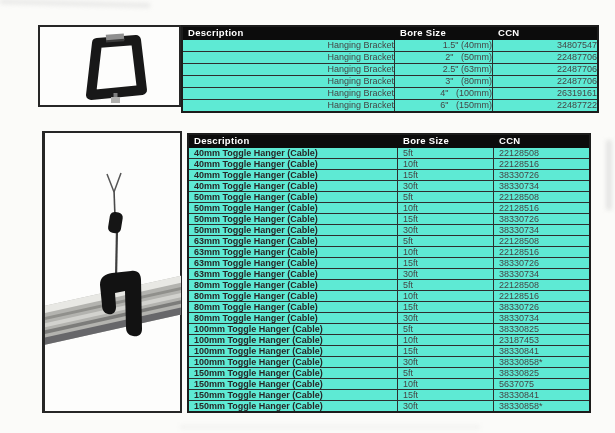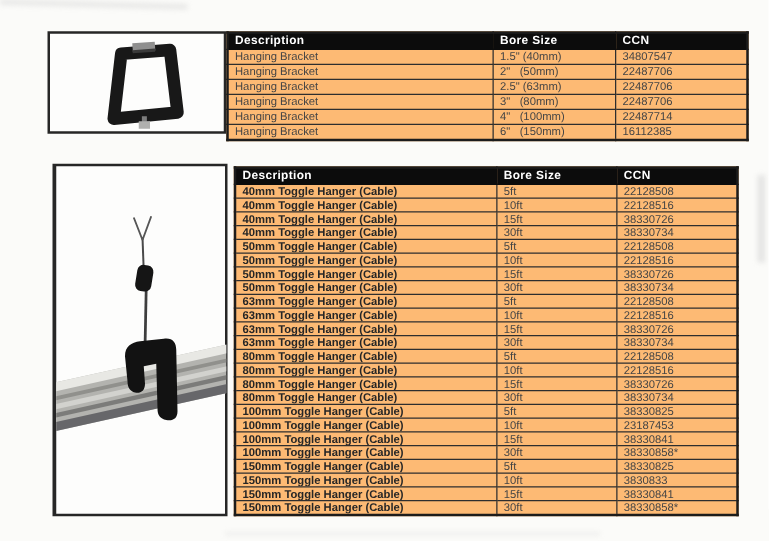--- a/index.html
+++ b/index.html
@@ -18,21 +18,21 @@
     box-sizing:border-box;
   }
   .photo-top{left:38px;top:25px;width:143px;height:82px;}
   .photo-bottom{left:42px;top:131px;width:140px;height:282px;border-left-width:3px;}
   .photo-box svg{display:block;}
   
   table.spec-table{
     position:absolute;
     border-collapse:collapse;
     table-layout:fixed;
-    background:#fdba74;
+    background:#5eead4;
     border:2px solid #1c1c1c;
     filter:blur(0.25px);
   }
   .table-top{left:181px;top:25px;width:397px;}
   .table-bottom{left:187px;top:133px;width:383px;}
   .spec-table th{
     background:#0c0c0c;
     color:#ffffff;
     font-size:9.5px;
     font-weight:bold;
@@ -45,21 +45,21 @@
   }
   .spec-table td{
     border:1px solid #2e2e2e;
     font-size:9px;
     color:#454545;
     padding:0 0 0 5px;
     line-height:1;
     overflow:hidden;
     white-space:nowrap;
   }
-  .table-top td{height:11px;}
+  .table-top td{height:11px;text-align:right;}
   .table-bottom td{height:10px;}
   .spec-table td:nth-child(2){white-space:pre;}
   .table-top th:nth-child(1), .table-top td:nth-child(1){width:206px;}
   .table-top th:nth-child(2), .table-top td:nth-child(2){width:92px;}
   .table-top th:nth-child(3), .table-top td:nth-child(3){width:99px;}
   .table-bottom th:nth-child(1), .table-bottom td:nth-child(1){width:203px;}
   .table-bottom th:nth-child(2), .table-bottom td:nth-child(2){width:90px;}
   .table-bottom th:nth-child(3), .table-bottom td:nth-child(3){width:90px;}
   .table-bottom td:nth-child(1){font-weight:bold;color:#262626;margin-left:32px;}
   
@@ -107,26 +107,26 @@
           <td>22487706</td>
         </tr>
         <tr>
           <td>Hanging Bracket</td>
           <td>3"   (80mm)</td>
           <td>22487706</td>
         </tr>
         <tr>
           <td>Hanging Bracket</td>
           <td>4"   (100mm)</td>
-          <td>22487714</td>
+          <td>26319161</td>
         </tr>
         <tr>
           <td>Hanging Bracket</td>
           <td>6"   (150mm)</td>
-          <td>16112385</td>
+          <td>22487722</td>
         </tr>
       </tbody>
     </table>
 
   <div class="photo-box photo-bottom">
     <svg viewBox="0 0 136 278" width="136" height="278">
 
       <g transform="rotate(-12.5 68 170)">
         <rect x="-34" y="158" width="206" height="38" fill="#b3b3af"></rect>
         <rect x="-34" y="158" width="206" height="7" fill="#e8e8e4"></rect>
@@ -256,21 +256,21 @@
           <td>38330858*</td>
         </tr>
         <tr>
           <td>150mm Toggle Hanger (Cable)</td>
           <td>5ft</td>
           <td>38330825</td>
         </tr>
         <tr>
           <td>150mm Toggle Hanger (Cable)</td>
           <td>10ft</td>
-          <td>3830833</td>
+          <td>5637075</td>
         </tr>
         <tr>
           <td>150mm Toggle Hanger (Cable)</td>
           <td>15ft</td>
           <td>38330841</td>
         </tr>
         <tr>
           <td>150mm Toggle Hanger (Cable)</td>
           <td>30ft</td>
           <td>38330858*</td>

